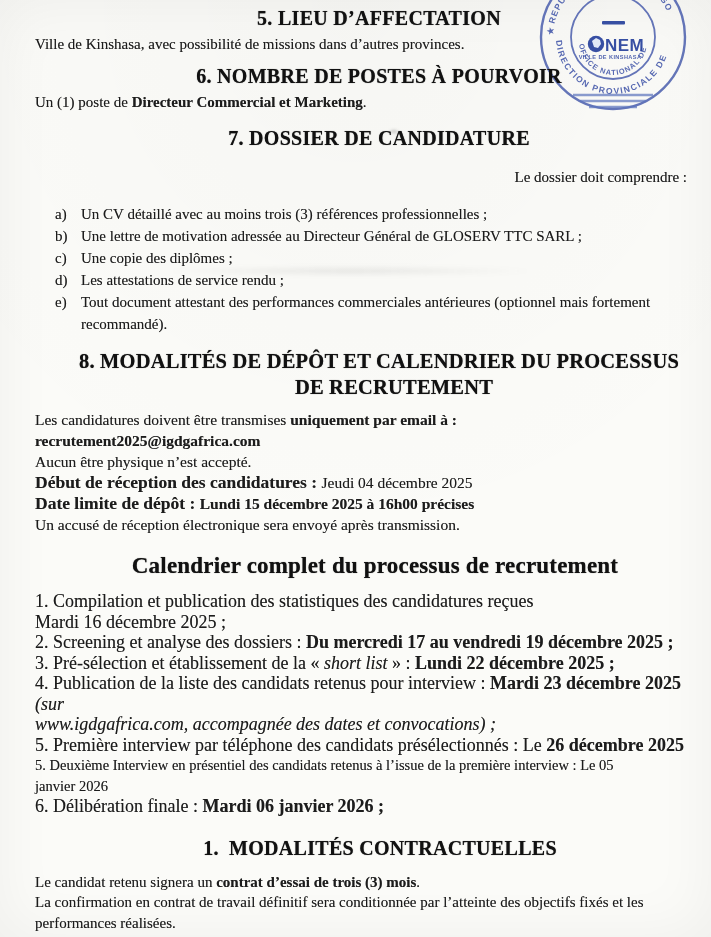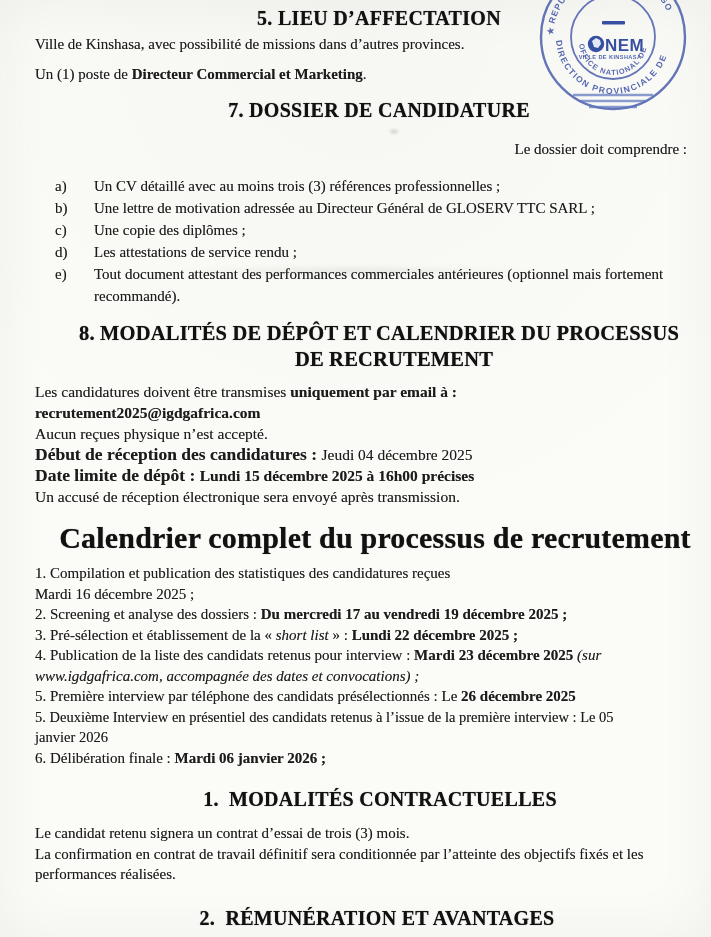--- a/index.html
+++ b/index.html
@@ -15,28 +15,28 @@
   p,li,div.dli { text-shadow:0 0 0.35px rgba(40,40,40,0.5); }
 
   .h20 { font-size:20px; line-height:25px; margin:0 0 3px 20px; letter-spacing:0.3px; }
   .body15 { font-size:15px; line-height:20px; margin:0 0 10px 0; }
   .sec6 .body15 { margin-bottom:14px; }
 
   .intro { font-size:15px; line-height:20px; margin:16px;text-align:right; }
   .dlist { margin:2px 0 0 0; }
   .dli { display:flex; font-size:15px; line-height:22px; padding-left:20px; }
   .dli .mk { width:26px; flex:none; }
-  .dli .tx { flex:1; white-space:pre-line;margin-left:13px; }
+  .dli .tx { flex:1; white-space:pre-line; }
 
   .h8 { font-size:20.5px; line-height:26px; margin:13px 0 9px 20px; padding-left:30px;
         text-indent:-30px; white-space:pre-line; letter-spacing:0.2px; }
   .p8 { font-size:15.5px; line-height:21px; margin:0; }
 
-  .cal-h { font-size:30px; line-height:28px; margin:17px 0 11px 12px; letter-spacing:0.2px; }
-  .cal { font-size:15px; line-height:20.5px; margin:0; white-space:pre-line; }
+  .cal-h { font-size:23px; line-height:28px; margin:17px 0 11px 12px; letter-spacing:0.2px; }
+  .cal { font-size:18px; line-height:20.5px; margin:0; white-space:pre-line; }
   .cal.small { font-size:14.5px; }
 
   .c-h { font-size:20px; line-height:25px; margin:19px 0 11px 22px; letter-spacing:0.3px; }
   .c-h2 { margin:21px 0 9px 16px; }
   .cpara { font-size:15px; line-height:20.5px; margin:0; white-space:pre-line; }
 
   .stamp { position:absolute; left:533px; top:-43px; width:160px; height:160px;
            z-index:1; filter:blur(0.35px); }
 
   .artifact { position:absolute; pointer-events:none; z-index:0; }
@@ -97,20 +97,21 @@
   </svg>
 
   <div class="content">
 
     <section class="sec5">
       <h2 class="h20">5. LIEU D’AFFECTATION</h2>
       <p class="body15">Ville de Kinshasa, avec possibilité de missions dans d’autres provinces.</p>
     </section>
 
     <section class="sec6">
+      <h2 class="h20">6. NOMBRE DE POSTES À POURVOIR</h2>
       <p class="body15"><span>Un (1) poste de </span><span style="font-weight: bold;">Directeur Commercial et Marketing</span><span>.</span></p>
     </section>
 
     <section class="sec7">
       <h2 class="h20">7. DOSSIER DE CANDIDATURE</h2>
       <p class="intro">Le dossier doit comprendre :</p>
       <div class="dlist">
         <div class="dli">
           <span class="mk">a)</span>
           <span class="tx">Un CV détaillé avec au moins trois (3) références professionnelles ;</span>
@@ -133,21 +134,21 @@
 recommandé).</span>
         </div>
       </div>
     </section>
 
     <section class="sec8">
       <h2 class="h8">8. MODALITÉS DE DÉPÔT ET CALENDRIER DU PROCESSUS
 DE RECRUTEMENT</h2>
       <p class="p8"><span>Les candidatures doivent être transmises </span><span style="font-weight: bold;">uniquement par email à :</span></p>
       <p class="p8"><span style="font-weight: bold;">recrutement2025@igdgafrica.com</span></p>
-      <p class="p8"><span>Aucun reçues physique n’est accepté.</span></p>
+      <p class="p8"><span>Aucun être physique n’est accepté.</span></p>
       <p class="p8"><span style="font-weight: bold; font-size: 1.13em;">Début de réception des candidatures : </span><span style="font-weight: normal;">Jeudi 04 décembre 2025</span></p>
       <p class="p8"><span style="font-weight: bold; font-size: 1.13em;">Date limite de dépôt : </span><span style="font-weight: bold;">Lundi 15 décembre 2025 à 16h00 précises</span></p>
       <p class="p8"><span>Un accusé de réception électronique sera envoyé après transmission.</span></p>
     </section>
 
     <section>
       <h2 class="cal-h">Calendrier complet du processus de recrutement</h2>
       <div>
         <p class="cal"><span>1. Compilation et publication des statistiques des candidatures reçues
 Mardi 16 décembre 2025 ;</span></p>
@@ -157,21 +158,21 @@
 www.igdgafrica.com, accompagnée des dates et convocations) ;</span></p>
         <p class="cal"><span>5. Première interview par téléphone des candidats présélectionnés : Le </span><span style="font-weight: bold;">26 décembre 2025</span></p>
         <p class="cal small"><span>5. Deuxième Interview en présentiel des candidats retenus à l’issue de la première interview : Le 05
 janvier 2026</span></p>
         <p class="cal"><span>6. Délibération finale : </span><span style="font-weight: bold;">Mardi 06 janvier 2026 ;</span></p>
       </div>
     </section>
 
     <section>
       <h2 class="c-h">1. MODALITÉS CONTRACTUELLES</h2>
-      <p class="cpara"><span>Le candidat retenu signera un </span><span style="font-weight: normal;">contrat d’essai de trois (3) mois</span><span>.</span></p>
+      <p class="cpara"><span>Le candidat retenu signera un </span><span style="font-weight: bold;">contrat d’essai de trois (3) mois</span><span>.</span></p>
       <p class="cpara"><span>La confirmation en contrat de travail définitif sera conditionnée par l’atteinte des objectifs fixés et les
 performances réalisées.</span></p>
     </section>
 
     <section>
       <h2 class="c-h c-h2">2. RÉMUNÉRATION ET AVANTAGES</h2>
 
     </section>
 
   </div>

